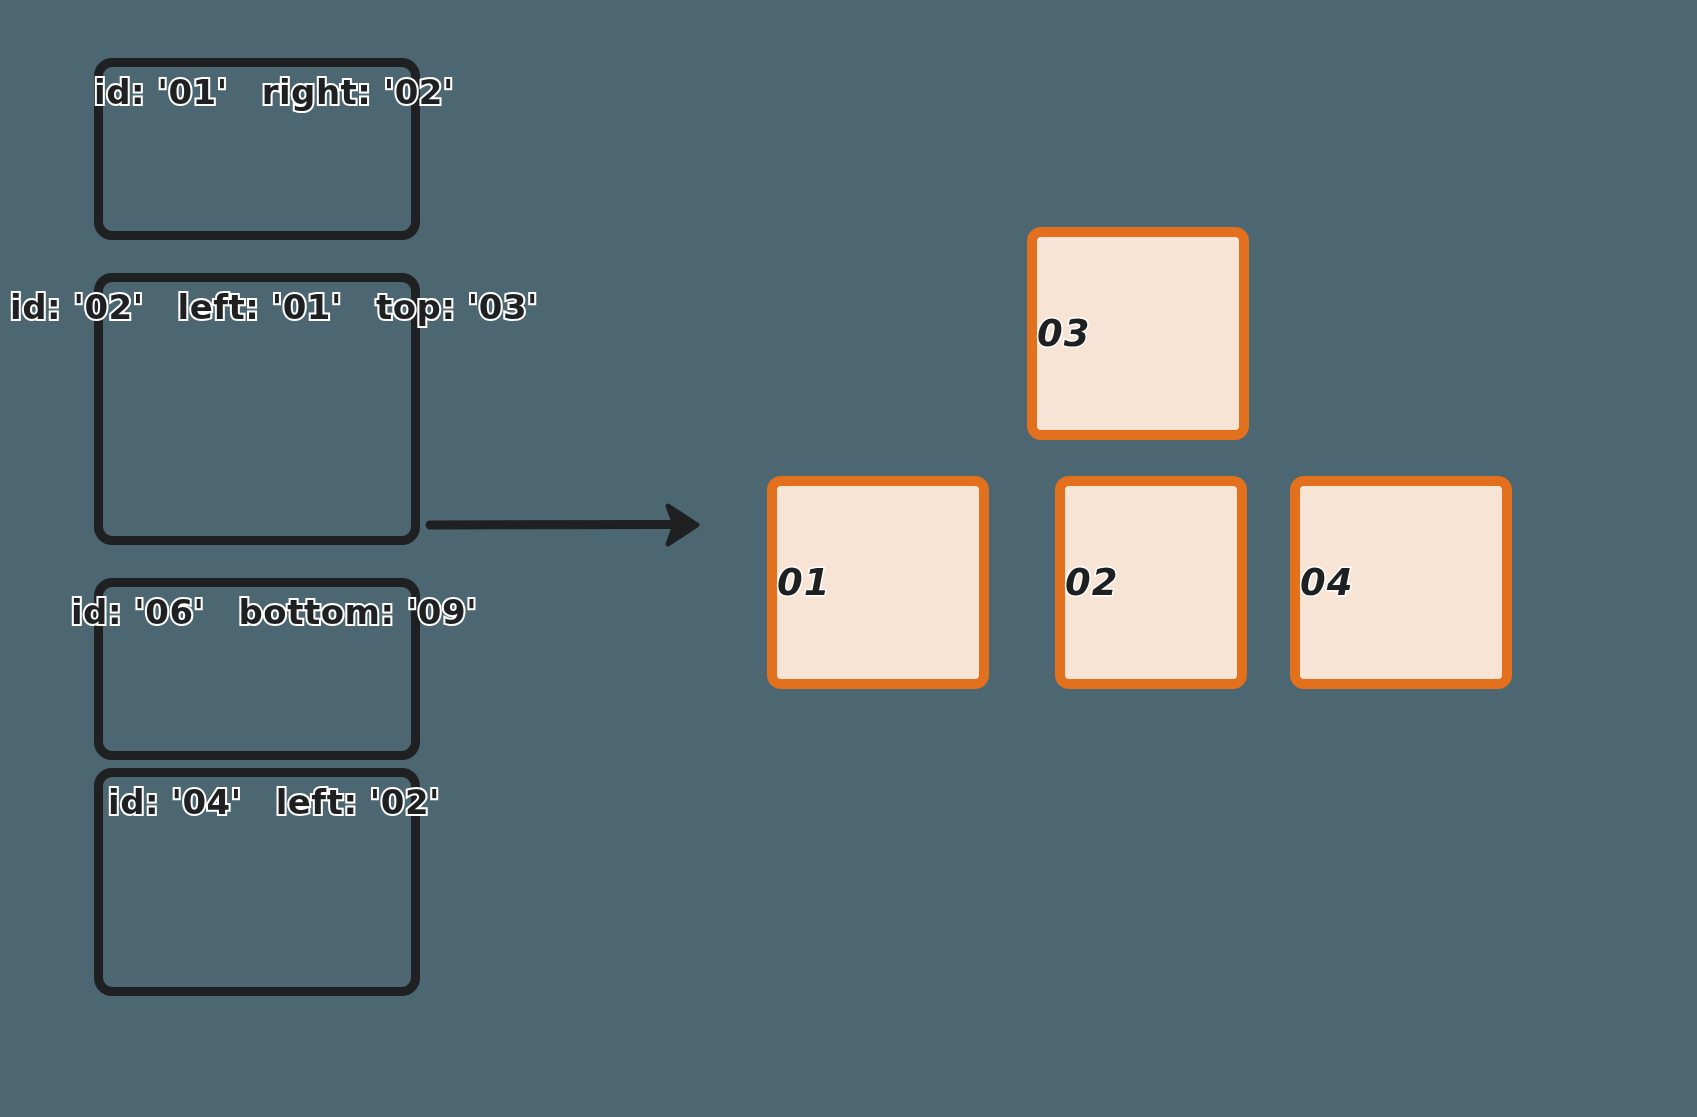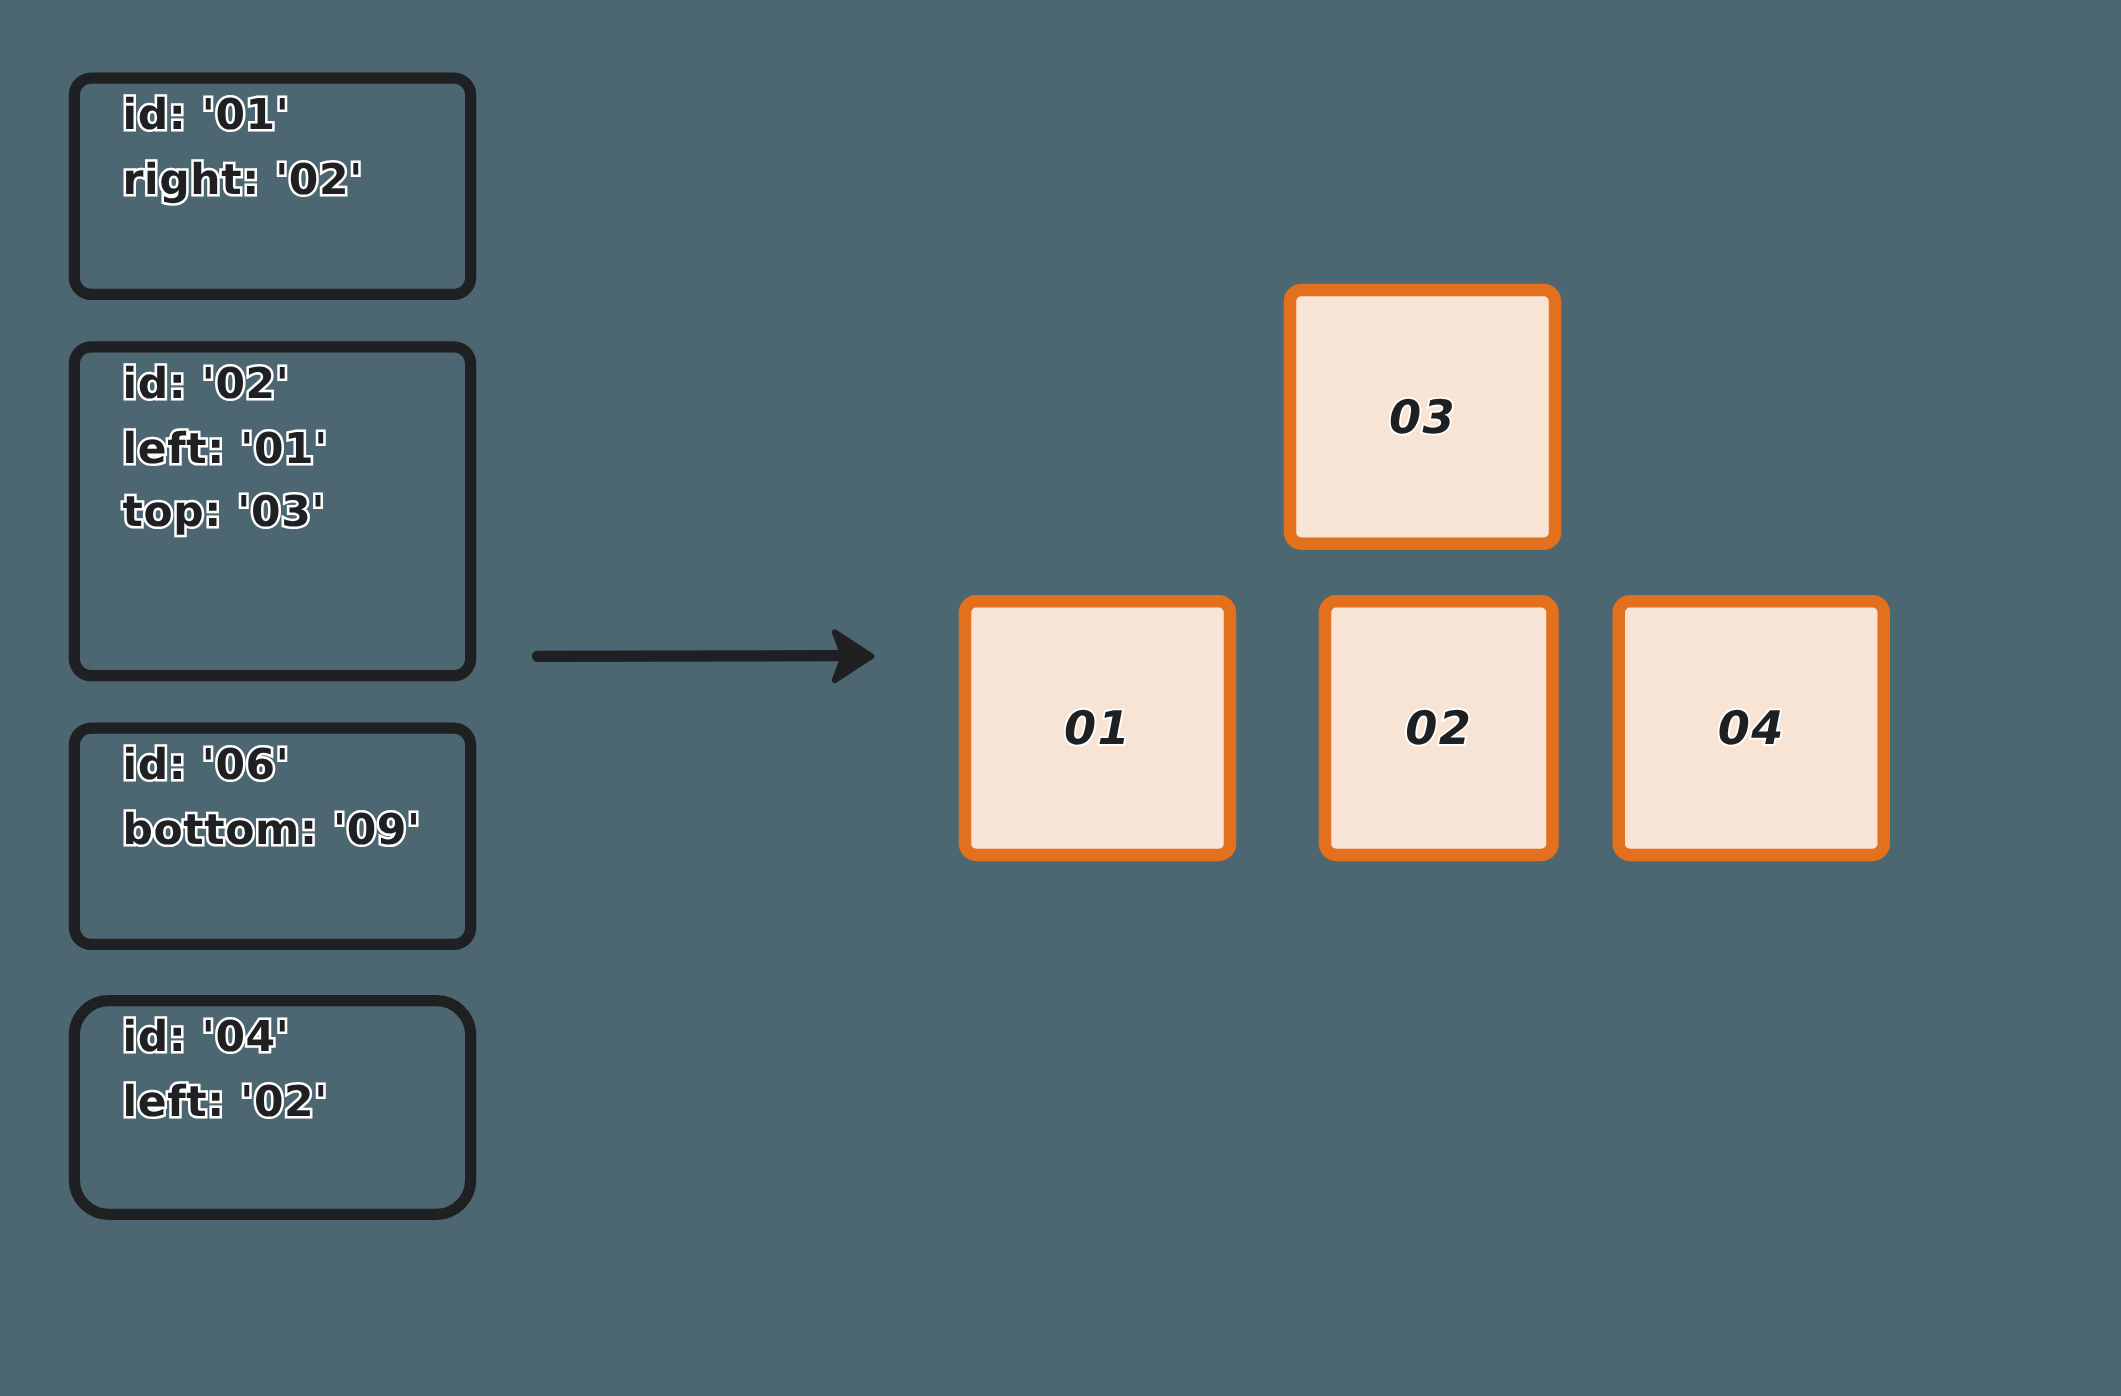--- a/index.html
+++ b/index.html
@@ -20,21 +20,22 @@
   }
 
   
   .spec-box {
     position: absolute;
     box-sizing: border-box;
     background: transparent;
     border: 9px solid #1e2022;
     border-radius: 18px;
     display: flex;
-    flex-direction: column;
+    justify-content: center;
+    margin-left: 39px;
   }
   .spec-line {
     font-family: "DejaVu Sans", sans-serif;
     font-weight: bold;
     font-size: 34px;
     line-height: 1.52;
     color: #1e2022;
     padding-left: 34px;
     letter-spacing: 0.5px;
     white-space: pre;
@@ -53,21 +54,21 @@
 
   
   .tile {
     position: absolute;
     box-sizing: border-box;
     background: #f8e4d5;
     border: 10px solid #e3701d;
     border-radius: 14px;
     display: flex;
     align-items: center;
-    justify-content: center;
+    justify-content: flex-start;
   }
   .tile-label {
     font-family: "DejaVu Sans", sans-serif;
     font-weight: bold;
     font-style: italic;
     font-size: 37px;
     color: #1e2022;
     letter-spacing: 1px;
     -webkit-text-stroke: 3px #ffffff;
     paint-order: stroke fill;
@@ -87,21 +88,21 @@
     <div class="spec-line">id: '02'</div>
     <div class="spec-line">left: '01'</div>
     <div class="spec-line">top: '03'</div>
   </div>
 
   <div class="spec-box" style="left:55px; top:578px; width:326px; height:182px;">
     <div class="spec-line">id: '06'</div>
     <div class="spec-line">bottom: '09'</div>
   </div>
 
-  <div class="spec-box" style="left:55px; top:796px; width:326px; height:180px;border-radius:32px;">
+  <div class="spec-box" style="left:55px; top:768px; width:326px; height:228px;">
     <div class="spec-line">id: '04'</div>
     <div class="spec-line">left: '02'</div>
   </div>
 
   <div id="arrow-group">
     <svg width="285" height="60" viewBox="0 0 285 60" xmlns="http://www.w3.org/2000/svg">
       <path d="M5 30 L248 29.5" stroke="#1e2022" stroke-width="9" stroke-linecap="round" fill="none"></path>
       <path d="M243 11 L272 30 L243 49 L250 30 Z" fill="#1e2022" stroke="#1e2022" stroke-width="5" stroke-linejoin="round"></path>
     </svg>
   </div>

